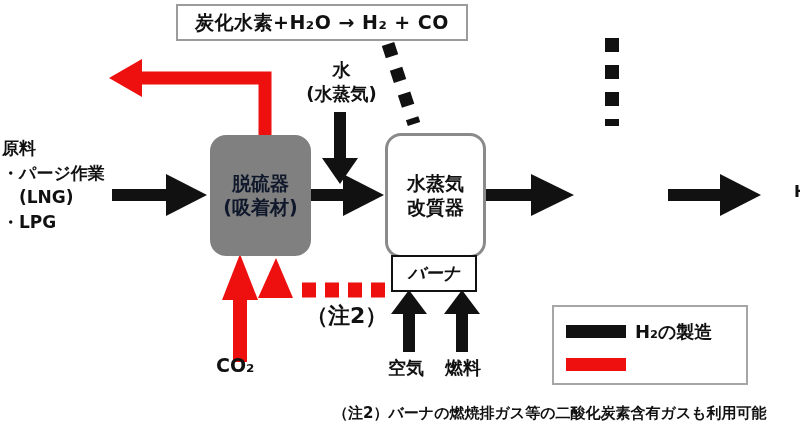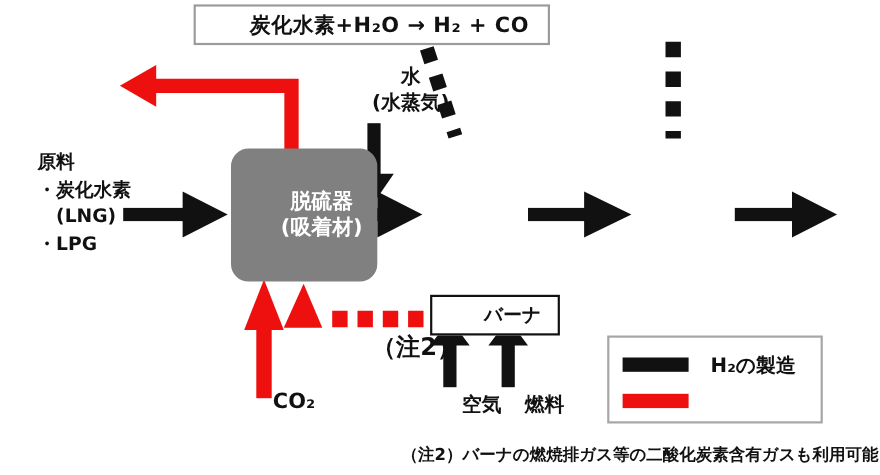--- a/index.html
+++ b/index.html
@@ -1,48 +1,48 @@
 <!DOCTYPE html>
 <html style="--ink: #111111; --red: #ee0f0f; --unit-fill: #808080; --unit-border: #8a8a8a; --thin-border: #9b9b9b; --legend-border: #a6a6a6;"><head>
 <meta charset="utf-8">
 <style>
   html,body{margin:0;padding:0;background:#ffffff;}
   #canvas{
     position:relative;width:800px;height:432px;background:#ffffff;
     font-family:"DejaVu Sans",sans-serif;font-weight:bold;color:var(--ink);
     overflow:hidden;
   }
-  .abs{position:absolute;padding-left:32px;}
+  .abs{position:absolute;}
   .prewrap{white-space:pre-line;}
   #arrow-layer{position:absolute;left:0;top:0;width:800px;height:432px;}
 
   .formula-box{
     border:2px solid var(--thin-border);background:#fff;
     display:flex;align-items:center;justify-content:center;
     font-size:19px;letter-spacing:0.5px;
   }
   .unit-box{
     border:3px solid var(--unit-border);border-radius:16px;background:#fff;
     display:flex;align-items:center;justify-content:center;text-align:center;
     font-size:19px;line-height:1.25;white-space:pre-line;
   }
-  .unit-box.filled{background:var(--unit-fill);border-color:var(--unit-fill);color:#ffffff;}
+  .unit-box.filled{background:var(--unit-fill);border-color:var(--unit-fill);color:#0f172a;}
   .burner-box{
     border:2.5px solid var(--ink);background:#fff;
     display:flex;align-items:center;justify-content:center;
     font-size:17px;
   }
   .side-label{font-size:18px;line-height:1.35;}
   .center{text-align:center;}
   .legend-box{
     border:2px solid var(--legend-border);background:#fff;
     display:flex;flex-direction:column;justify-content:center;gap:14px;
     padding:10px 12px;
   }
-  .legend-row{display:flex;align-items:center;gap:20px;}
+  .legend-row{display:flex;align-items:center;gap:9px;}
   .legend-swatch{width:60px;height:13px;}
   .legend-label{font-size:18px;}
   .footnote{font-size:15px;}
   .underlined{text-decoration-thickness:2px;text-underline-offset:3px;}
 </style>
 </head>
 <body>
 
 <div id="canvas">
 
@@ -79,26 +79,30 @@
   </svg>
 
   <div class="abs formula-box" style="left:176px;top:4px;width:288px;height:33px;">
     <span>炭化水素+H₂O → H₂ + CO</span>
   </div>
 
   <div class="abs unit-box filled" style="left:210px;top:135px;width:95px;height:115px;">
     <span>脱硫器
 (吸着材)</span>
   </div>
-  <div class="abs burner-box" style="left:391px;top:268px;width:82px;height:33px;">
+  <div class="abs unit-box" style="left:385px;top:133px;width:95px;height:119px;">
+    <span>水蒸気
+改質器</span>
+  </div>
+  <div class="abs burner-box" style="left:391px;top:255px;width:82px;height:33px;font-style:italic;">
     <span>バーナ</span>
   </div>
 
   <div class="abs prewrap" style="left:2px;top:136px;width:130px;font-size:17px;line-height:1.45;">原料
-・炭化水素
+・パージ作業
 　(LNG)
 ・LPG</div>
   <div class="abs side-label center prewrap" style="left:293px;top:58px;width:97px;">水
 (水蒸気)</div>
   <div class="abs" style="left:794px;top:182px;font-size:16px;">H₂</div>
   <div class="abs underlined" style="left:216px;top:354px;font-size:19px;">CO₂</div>
   <div class="abs" style="left:306px;top:301px;font-size:22px;">（注2）</div>
   <div class="abs" style="left:388px;top:356px;font-size:18px;font-family:Liberation Serif, serif;">空気</div>
   <div class="abs" style="left:445px;top:356px;font-size:18px;">燃料</div>
 

